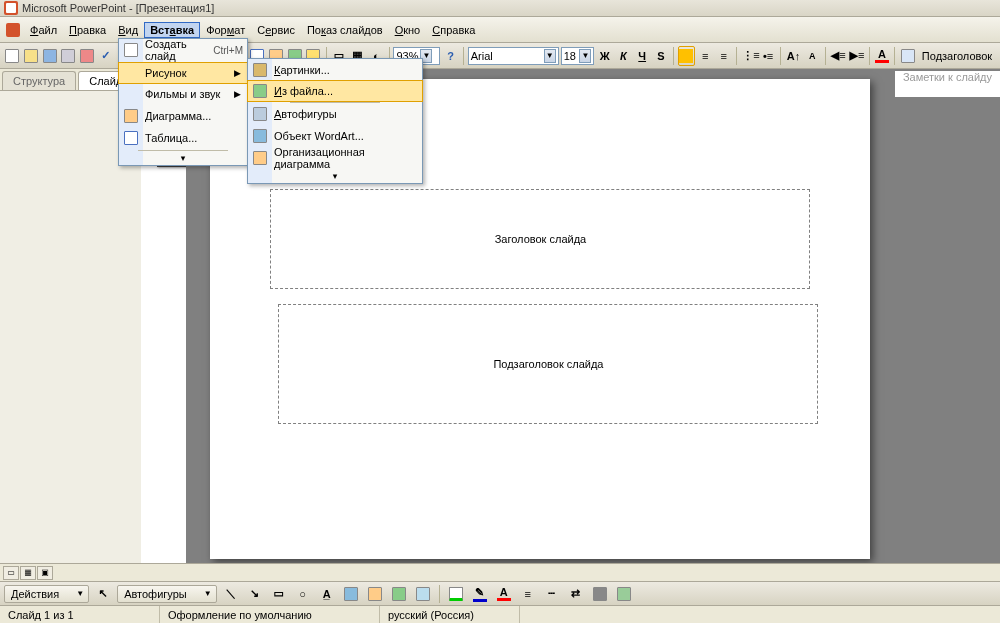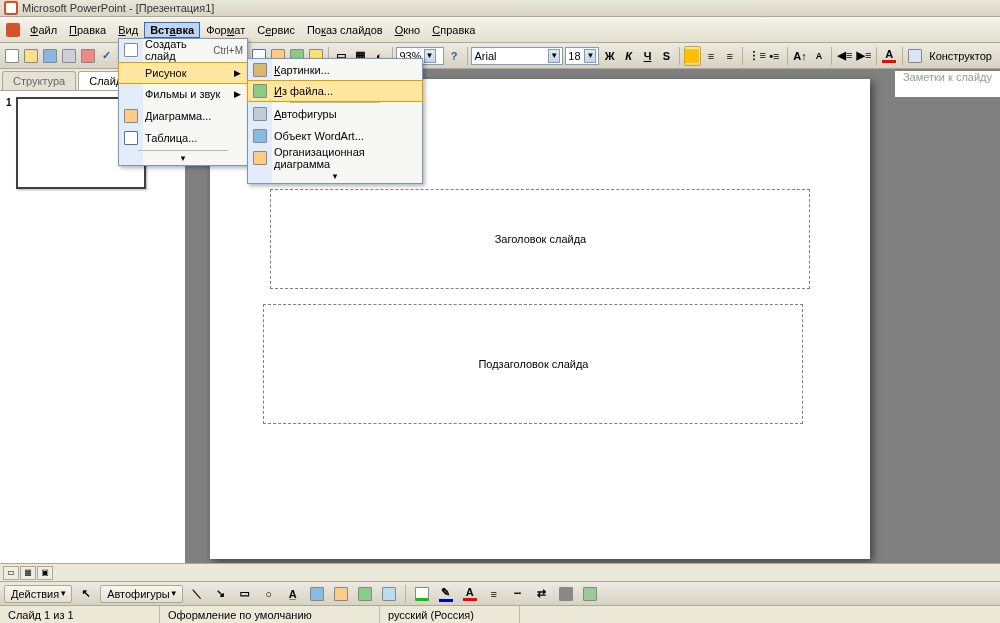--- a/index.html
+++ b/index.html
@@ -17,36 +17,36 @@
 .menubar .menu-item.open { background:#c2d5f0; border:1px solid #316ac5; padding:1px 5px;font-weight:bold;}
 
 .toolbar { height:26px; background:linear-gradient(#edeae1,#d7d3c2); display:flex; align-items:center; padding:0 4px; gap:2px; border-bottom:1px solid #aca899;}
 .tb-btn { width:20px; height:20px; display:inline-flex; align-items:center; justify-content:center; border:1px solid transparent; border-radius:2px;}
 .sep { width:1px; height:18px; background:#b5b193; margin:0 2px;}
 .combo { height:18px; background:#fff; border:1px solid #7f9db9; display:inline-flex; align-items:center; padding:0 2px; }
 .combo .dd { width:12px; height:14px; background:linear-gradient(#e3e9f2,#c9d5e6); display:inline-flex; align-items:center; justify-content:center; margin-left:2px; border:1px solid #7f9db9; font-size:8px;}
 .tb-txt { font-weight:bold; font-size:11px; width:14px; text-align:center;}
 
 .work { flex:1; display:flex; background:#aca899; min-height:0;}
-.leftpane { width:186px; background:#f0eee4; display:flex; flex-direction:column; border-right:1px solid #808080;}
+.leftpane { width:186px; background:#f0eee4; display:flex; flex-direction:row; border-right:1px solid #808080;}
 .tabs { height:22px; display:flex; background:#ece9d8; border-bottom:1px solid #aca899;}
 .tab { padding:3px 10px; border:1px solid #aca899; background:#f4f2e8; border-bottom:none; margin-top:2px; margin-left:2px; border-radius:3px 3px 0 0;}
 .tab.active { background:#fff; font-weight:normal; }
 .tab.inactive { background:#e5e2d5; color:#666;}
 .thumbs { flex:1; background:#fff; padding:6px; }
 .thumb-row { display:flex; align-items:flex-start; gap:4px;}
 .thumb-num { font-size:10px; color:#000; font-weight:bold;}
 .thumb { width:130px; height:92px; background:#fff; border:2px solid #404040; box-shadow:1px 1px 2px rgba(0,0,0,0.3);}
 
 .center { flex:1; display:flex; flex-direction:row; background:#808080; min-width:0;}
 .slide-area { flex:1; display:flex; align-items:flex-start; justify-content:center; overflow:hidden; padding-top:10px;}
 .slide { width:660px; height:480px; background:#fff; box-shadow:3px 3px 8px rgba(0,0,0,0.5); position:relative;}
 .placeholder { position:absolute; border:1px dashed #808080; display:flex; align-items:center; justify-content:center; text-align:center;}
 .ph-title { left:60px; top:110px; width:540px; height:100px; font-size:34px; color:#000;}
-.ph-sub { left:53px; top:225px; width:540px; height:120px; font-size:24px; color:#000;}
+.ph-sub { left:68px; top:225px; width:540px; height:120px; font-size:24px; color:#000;}
 
 .notes { height:28px; background:#fff; border-top:2px solid #808080; padding:0 8px; color:#999;}
 
 .dropdown { position:absolute; top:38px; left:118px; width:130px; background:linear-gradient(to right,#e3ecfa 0,#e3ecfa 24px,#f7f7f4 24px,#f7f7f4 100%); border:1px solid #7a98b5; box-shadow:2px 2px 4px rgba(0,0,0,0.3); z-index:100;}
 .dd-item { height:22px; display:flex; align-items:center; padding:0 4px; position:relative;}
 .dd-item.highlighted { background:#ffe7a2; border:1px solid #e0a000; margin:-1px;}
 .dd-item .dd-ico { width:16px; height:16px; margin-right:6px; display:inline-flex; align-items:center; justify-content:center;}
 .dd-item .dd-label { flex:1;}
 .dd-item .dd-short { color:#555; font-size:10px;}
 .dd-item .arrow { position:absolute; right:6px; font-size:9px;}
@@ -55,21 +55,21 @@
 .dd-sep-line::after{content:"";display:block;height:1px;width:90px;background:#c0bca8;}
 .dd-expand { height:14px; display:flex; align-items:center; justify-content:center; font-size:9px;}
 
 .submenu { position:absolute; top:58px; left:247px; width:176px; background:linear-gradient(to right,#e3ecfa 0,#e3ecfa 24px,#f7f7f4 24px,#f7f7f4 100%); border:1px solid #7a98b5; box-shadow:2px 2px 4px rgba(0,0,0,0.3); z-index:101;}
 
 .bottombar { height:18px; background:#ece9d8; border-top:1px solid #aca899; display:flex; align-items:center;}
 .view-btns { display:flex; gap:1px; padding:0 3px;}
 .vbtn { width:16px; height:14px; border:1px solid #aca899; background:#f0ede2; display:inline-flex; align-items:center; justify-content:center; font-size:8px;}
 
 .drawbar { height:24px; background:linear-gradient(#edeae1,#d7d3c2); border-top:1px solid #aca899; display:flex; align-items:center; padding:0 4px; gap:4px;}
-.db-combo { height:18px; padding:0 4px 0 6px; border:1px solid #aca899; background:linear-gradient(#f8f6ef,#e3e0d0); border-radius:2px; display:inline-flex; align-items:center; gap:0;}
+.db-combo { height:18px; padding:0 4px 0 6px; border:1px solid #aca899; background:linear-gradient(#f8f6ef,#e3e0d0); border-radius:2px; display:inline-flex; align-items:center; gap:17px;}
 .db-combo .dd-ar { font-size:8px;}
 
 .statusbar { height:18px; background:#ece9d8; border-top:1px solid #aca899; display:flex; align-items:center; font-size:11px;}
 .status-cell { padding:0 8px; border-right:1px solid #c0bca8; height:100%; display:flex; align-items:center;}
 
 
 .ico { width:14px; height:14px; border:1px solid #888; border-radius:1px;}
 .c-new{background:#fff;} .c-open{background:#f7e089;} .c-save{background:#8db5e2;}
 .c-print{background:#d0ced8;} .c-pdf{background:#e88;}
 .c-cut{background:#e0e0e0;} .c-copy{background:#cde;} .c-paste{background:#e9d29a;}
@@ -223,21 +223,21 @@
       <span class="tb-txt">▶≡</span>
     </span>
   <span class="sep"></span>
   <span class="tb-btn">
       <span class="tb-txt" style="border-bottom:3px solid red">A</span>
     </span>
   <span class="sep"></span>
   <span class="tb-btn">
       <span class="ico" style="background:#d9e6f7"></span>
     </span>
-  <span style="padding:0 4px;">Конструктор</span>
+  <span style="padding:0 4px;">Подзаголовок</span>
 </div>
 
 <div class="work">
   <div class="leftpane">
     <div class="tabs">
       <div class="tab inactive"><span>Структура</span></div>
       <div class="tab active"><span>Слайды</span></div>
     </div>
     <div class="thumbs">
       <div class="thumb-row">

